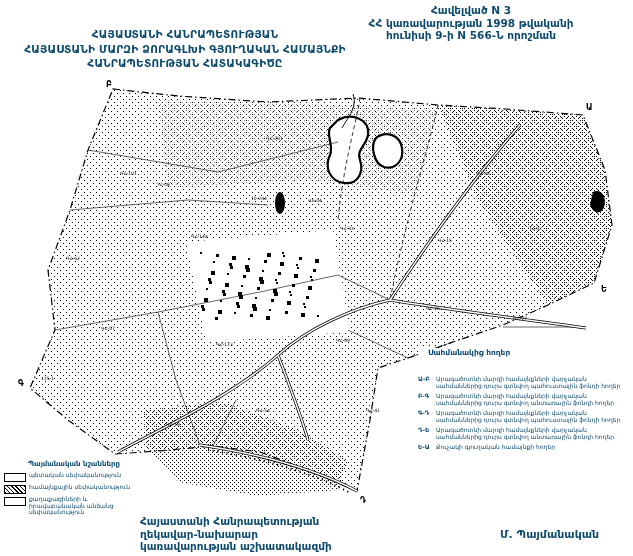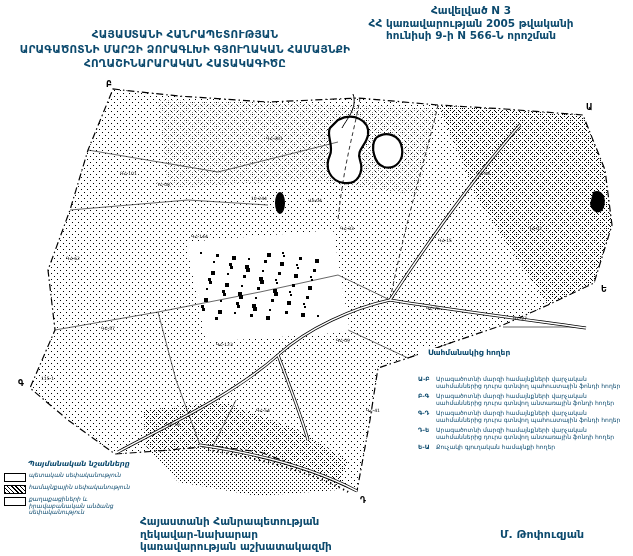--- a/index.html
+++ b/index.html
@@ -9,49 +9,49 @@
          font-weight:bold;font-size:10.5px;line-height:12.5px;}
   .maintitle{position:absolute;left:18px;top:27px;width:334px;text-align:center;
          font-weight:bold;font-size:10.5px;line-height:14.5px;letter-spacing:.2px;}
   .mapsvg{position:absolute;left:8px;top:80px;width:620px;height:430px;}
   .roadOuter{fill:none;stroke:#000;stroke-width:3;}
   .roadInner{fill:none;stroke:#fff;stroke-width:1.5;}
   .thin{fill:none;stroke:#000;stroke-width:.6;}
   .dashln{fill:none;stroke:#000;stroke-width:.8;stroke-dasharray:4 3;}
   .plbl{font:4.5px "DejaVu Sans",sans-serif;fill:#000;}
   .vlbl{font:bold 8px "DejaVu Sans",sans-serif;fill:#000;}
-  .legend{position:absolute;left:4px;top:460px;width:140px;background:transparent;font-style:italic;}
+  .legend{position:absolute;left:4px;top:460px;width:140px;background:transparent;}
   .legend-title{font-weight:bold;font-size:7px;margin:0 0 4px 24px;}
   .lg-row{display:flex;align-items:flex-start;margin-bottom:2px;}
   .sw{width:20px;height:7px;border:1px solid #000;flex:0 0 auto;margin-top:1px;background:#fff;}
   .sw-dots{background-image:repeating-linear-gradient(45deg,#000 0 1px,transparent 1px 3px);}
   .lg-lbl{font-size:6px;line-height:6.5px;margin-left:3px;width:112px;}
   .borderlands{position:absolute;left:418px;top:348px;width:212px;background:#fff;padding-bottom:2px;}
   .bl-title{font-weight:bold;font-size:7.5px;margin:0 0 18px 10px;}
   .bl-row{display:flex;font-size:6px;line-height:7px;margin-bottom:3px;}
   .bl-code{flex:0 0 18px;font-weight:bold;}
   .bl-text{flex:1;}
   .footer{position:absolute;left:140px;top:515px;font-weight:bold;font-size:10.5px;line-height:12.5px;}
   .signature{position:absolute;left:500px;top:528px;font-weight:bold;font-size:11px;}
 </style>
 </head>
 <body>
 
 <div class="page">
 
   <div class="annex">
     <div>Հավելված N 3</div>
-    <div>ՀՀ կառավարության 2005 թվականի</div>
+    <div>ՀՀ կառավարության 1998 թվականի</div>
     <div>հունիսի 9-ի N 566-Ն որոշման</div>
   </div>
 
   <div class="maintitle">
     <div>ՀԱՅԱՍՏԱՆԻ ՀԱՆՐԱՊԵՏՈՒԹՅԱՆ</div>
-    <div>ԱՐԱԳԱԾՈՏՆԻ ՄԱՐԶԻ ՁՈՐԱԳԼԽԻ ԳՅՈՒՂԱԿԱՆ ՀԱՄԱՅՆՔԻ</div>
-    <div>ՀՈՂԱՇԻՆԱՐԱՐԱԿԱՆ ՀԱՏԱԿԱԳԻԾԸ</div>
+    <div>ՀԱՅԱՍՏԱՆԻ ՄԱՐԶԻ ՁՈՐԱԳԼԽԻ ԳՅՈՒՂԱԿԱՆ ՀԱՄԱՅՆՔԻ</div>
+    <div>ՀԱՆՐԱՊԵՏՈՒԹՅԱՆ ՀԱՏԱԿԱԳԻԾԸ</div>
   </div>
 
   <svg class="mapsvg" viewBox="0 0 620 430" xmlns="http://www.w3.org/2000/svg">
     <defs>
       <pattern id="stip" width="6" height="6" patternUnits="userSpaceOnUse">
         <rect x="1" y="1" width="1" height="1" fill="#000"></rect>
         <rect x="4" y="4" width="1" height="1" fill="#000"></rect>
       </pattern>
       <pattern id="stipD" width="4" height="4" patternUnits="userSpaceOnUse">
         <rect x="0" y="0" width="1" height="1" fill="#000"></rect>
@@ -249,15 +249,15 @@
       <span class="bl-code">Ե-Ա</span>
       <span class="bl-text">Քուչակի գյուղական համայնքի հողեր</span>
     </div>
   </div>
 
   <div class="footer">
     <div>Հայաստանի Հանրապետության</div>
     <div>ղեկավար-նախարար</div>
     <div>կառավարության աշխատակազմի</div>
   </div>
-  <div class="signature">Մ. Թոփուզյան</div>
+  <div class="signature">Մ. Պայմանական</div>
 
 </div>
 
 </body></html>

